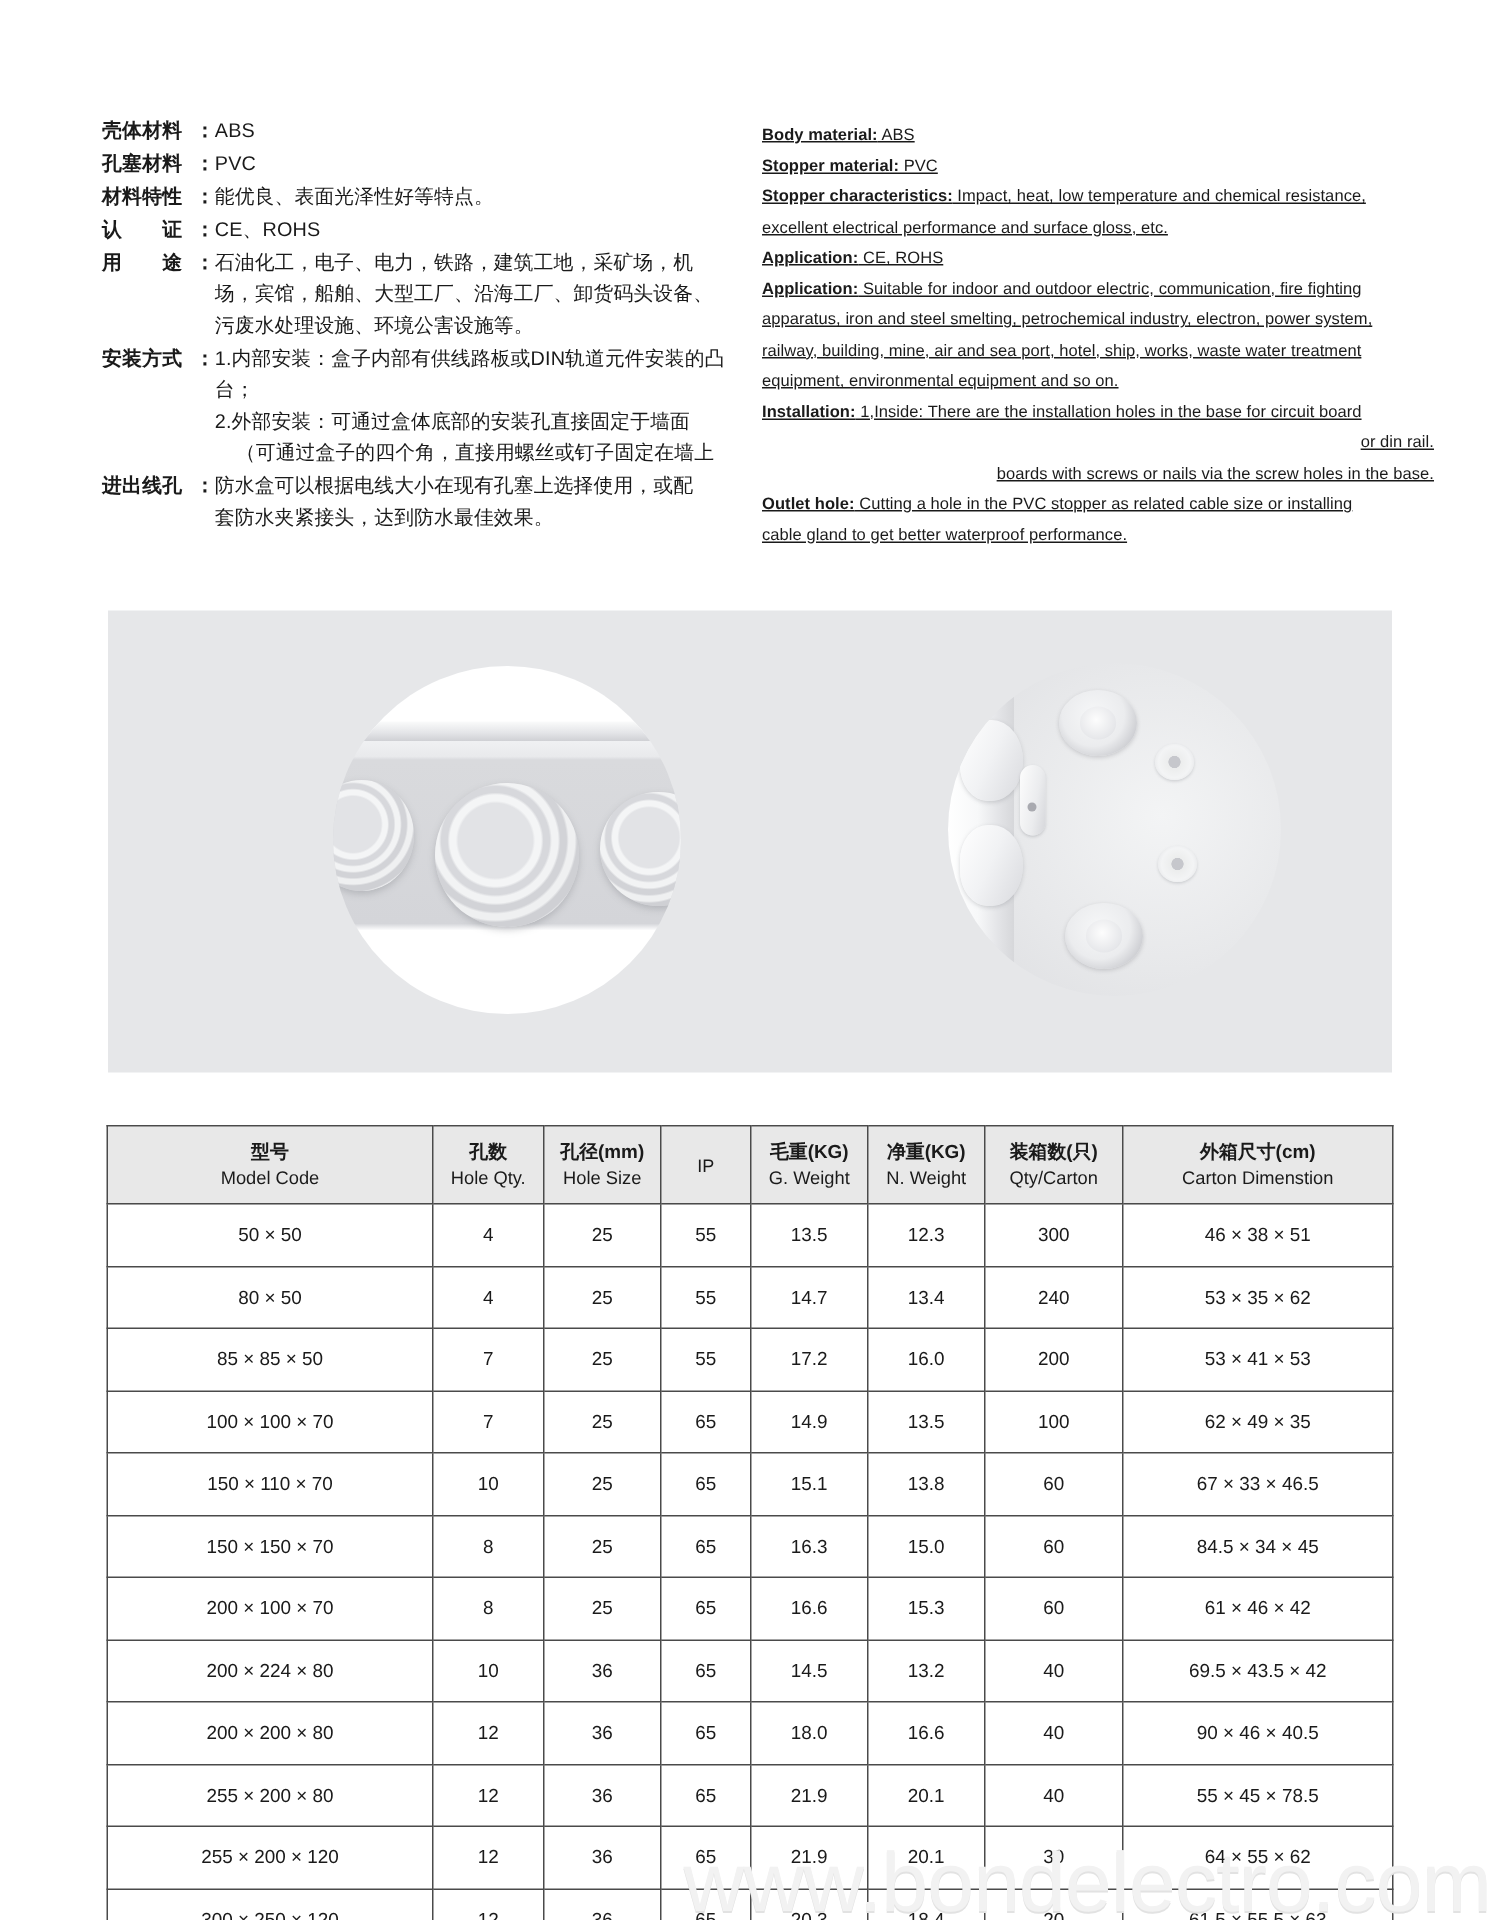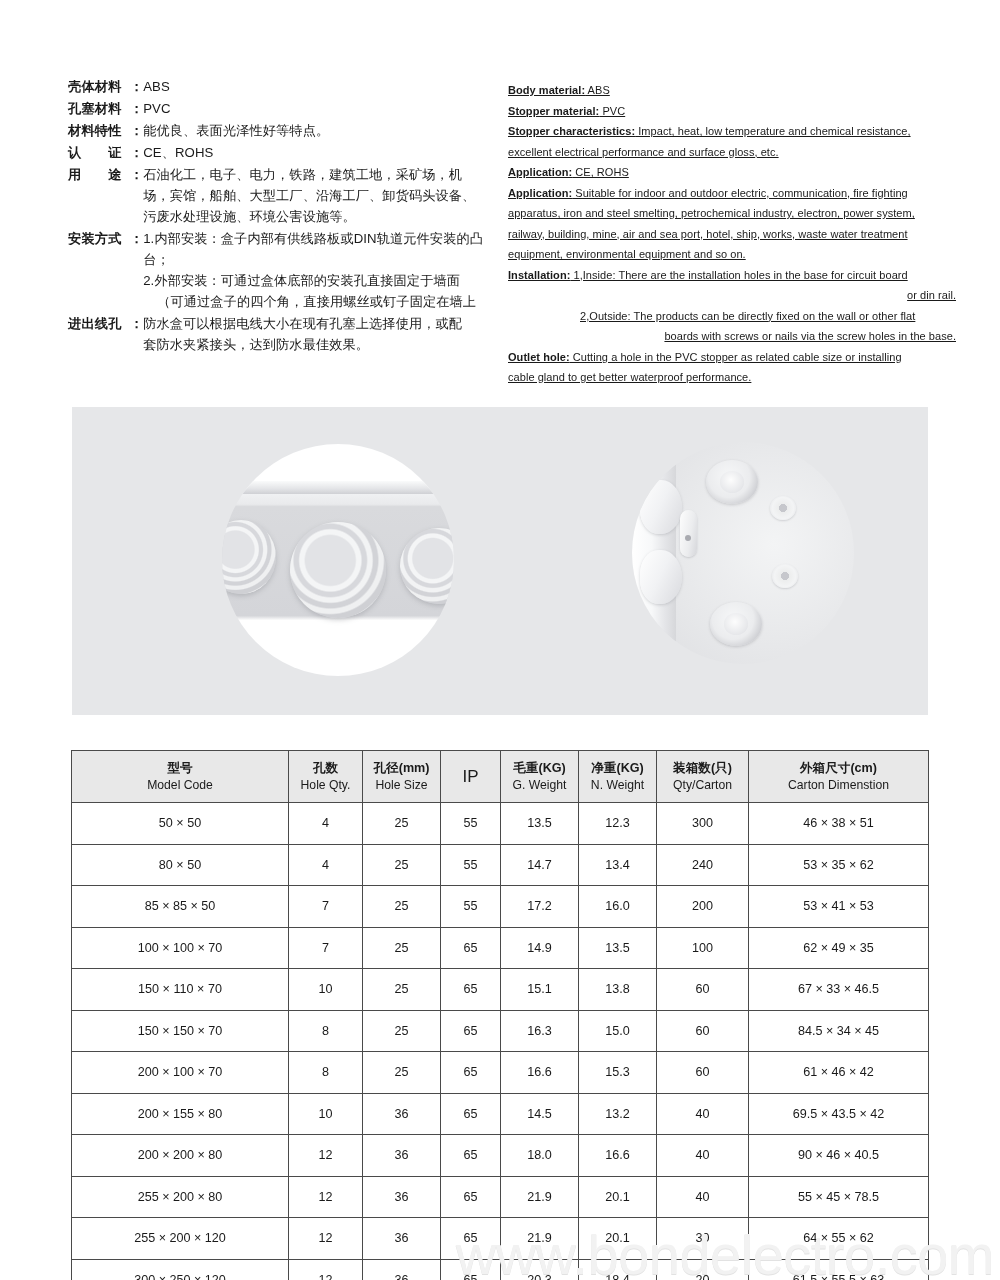--- a/index.html
+++ b/index.html
@@ -136,21 +136,21 @@
     text-align: center;
     vertical-align: middle;
   }
   .spec-table thead th {
     background: #e8e8e8;
     height: 52px;
     padding: 4px 2px;
   }
   .th-cn { display: block; font-size: 12.6px; font-weight: bold; line-height: 17px; }
   .th-en { display: block; font-size: 12.2px; font-weight: normal; line-height: 16px; }
-  .th-solo { font-size: 17px; font-weight: normal; text-align: right; }
+  .th-solo { font-size: 12px; font-weight: normal; text-align: right; }
   .spec-table tbody td {
     height: 41.5px;
     font-size: 12.6px;
     font-weight: normal;
   }
   .col-model { width: 217px; }
   .col-qty   { width: 74px; }
   .col-size  { width: 78px; }
   .col-ip    { width: 60px; }
   .col-gw    { width: 78px; }
@@ -248,21 +248,20 @@
     <div class="en-line">
       <b>Application:</b><span> Suitable for indoor and outdoor electric, communication, fire fighting</span>
     </div>
     <div class="en-line">apparatus, iron and steel smelting, petrochemical industry, electron, power system,</div>
     <div class="en-line">railway, building, mine, air and sea port, hotel, ship, works, waste water treatment</div>
     <div class="en-line">equipment, environmental equipment and so on.</div>
     <div class="en-line">
       <b>Installation:</b><span> 1,Inside: There are the installation holes in the base for circuit board</span>
     </div>
     <div class="en-line en-hang2">or din rail.</div>
-    <div class="en-line en-hang">2,Outside: The products can be directly fixed on the wall or other flat</div>
     <div class="en-line en-hang2">boards with screws or nails via the screw holes in the base.</div>
     <div class="en-line">
       <b>Outlet hole:</b><span> Cutting a hole in the PVC stopper as related cable size or installing</span>
     </div>
     <div class="en-line">cable gland to get better waterproof performance.</div>
   </div>
 
   <div class="photo-band">
 
     <div class="photo photo-left">
@@ -394,21 +393,21 @@
           <td>200 × 100 × 70</td>
           <td>8</td>
           <td>25</td>
           <td>65</td>
           <td>16.6</td>
           <td>15.3</td>
           <td>60</td>
           <td>61 × 46 × 42</td>
         </tr>
         <tr>
-          <td>200 × 155 × 80</td>
+          <td>200 × 224 × 80</td>
           <td>10</td>
           <td>36</td>
           <td>65</td>
           <td>14.5</td>
           <td>13.2</td>
           <td>40</td>
           <td>69.5 × 43.5 × 42</td>
         </tr>
         <tr>
           <td>200 × 200 × 80</td>

